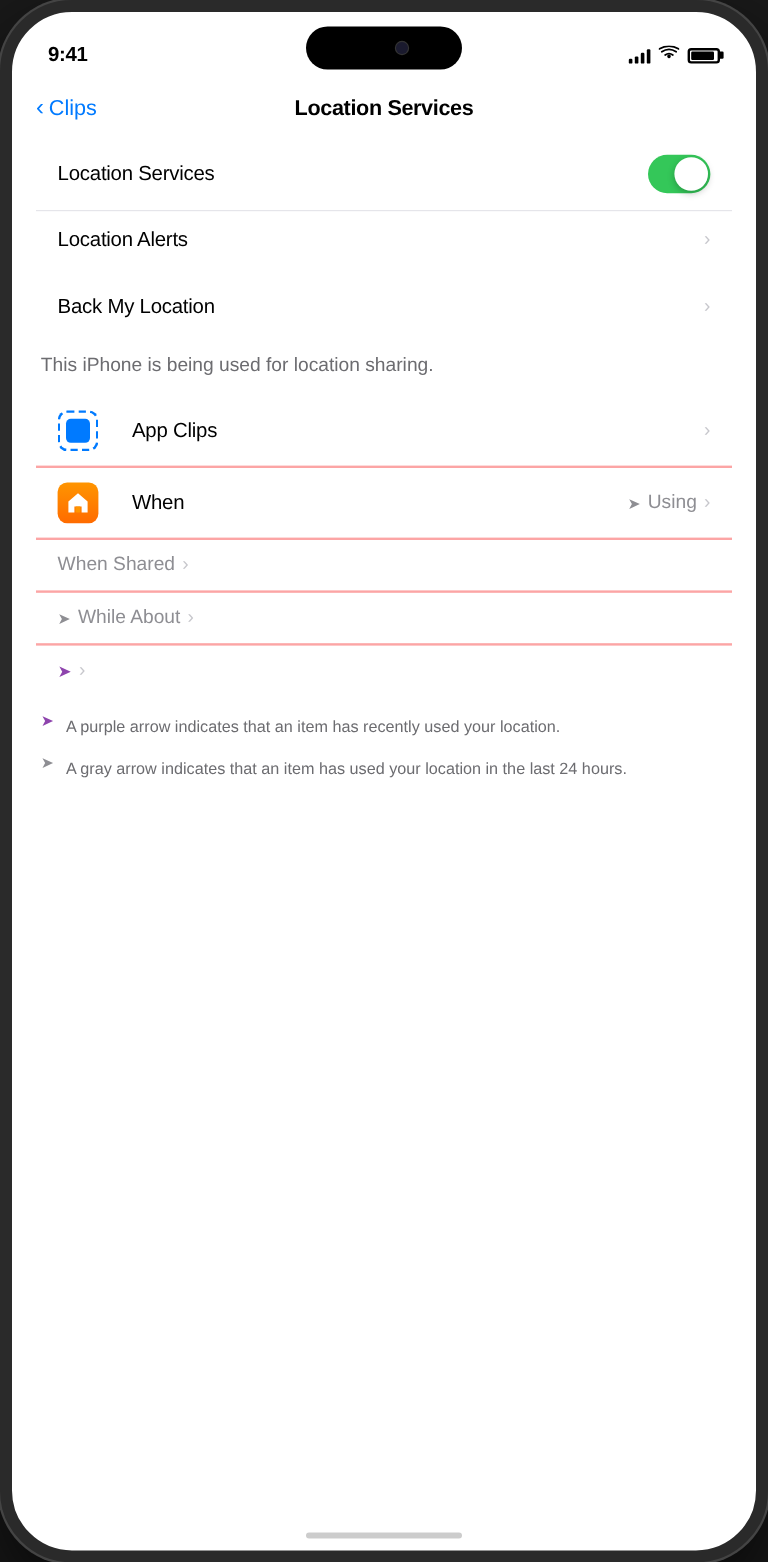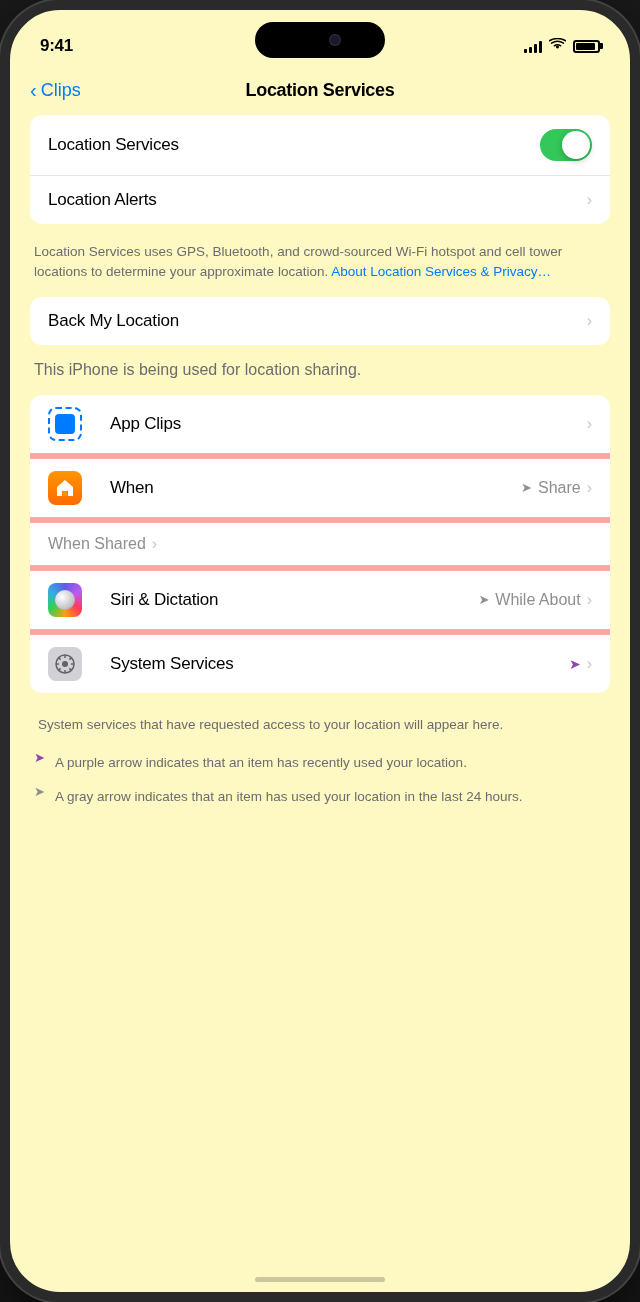--- a/index.html
+++ b/index.html
@@ -9,21 +9,21 @@
       display: flex;
       justify-content: center;
       align-items: center;
       min-height: 100vh;
       font-family: -apple-system, 'SF Pro Display', 'Helvetica Neue', Arial, sans-serif;
     }
 
     .phone-frame {
       width: 640px;
       height: 1302px;
-      background: #fef9c3;
+      background: #ffffff;
       border-radius: 60px;
       position: relative;
       overflow: hidden;
       border: 10px solid #2a2a2a;
       box-shadow: 0 0 0 2px #444, 0 30px 80px rgba(0,0,0,0.8);
     }
 
     
     .phone-frame::before {
       content: '';
@@ -274,21 +274,21 @@
       border-radius: 12px;
       margin-bottom: 8px;
       overflow: hidden;
     }
 
     .app-row {
       display: flex;
       align-items: center;
       justify-content: space-between;
       padding: 12px 18px;
-      border-bottom: 6px solid #fca5a5;
+      border-bottom: 2px solid #fca5a5;
     }
 
     .app-row:last-child {
       border-bottom: none;
     }
 
     .app-icon {
       width: 34px;
       height: 34px;
       border-radius: 8px;
@@ -448,23 +448,20 @@
         </div>
       </div>
       <div class="card-row">
         <span class="row-label">Location Alerts</span>
         <div class="row-right">
           <span class="chevron-right">›</span>
         </div>
       </div>
     </div>
 
-    <p class="description-text">
-      <span>Location Services uses GPS, Bluetooth, and crowd-sourced Wi-Fi hotspot and cell tower locations to determine your approximate location.</span> <a>About Location Services &amp; Privacy…</a>
-    </p>
 
     <div class="card">
       <div class="card-row">
         <span class="row-label">Back My Location</span>
         <div class="row-right">
           <span class="chevron-right">›</span>
         </div>
       </div>
     </div>
 
@@ -489,74 +486,50 @@
           <div class="app-icon home-icon-bg">
             <svg width="20" height="20" viewBox="0 0 20 20">
               <path d="M10 2 L18 9 L18 18 L13 18 L13 13 L7 13 L7 18 L2 18 L2 9 Z" fill="#fff"></path>
               <rect x="8" y="13" width="4" height="5" fill="#ff9500" rx="0.5"></rect>
             </svg>
           </div>
           <span class="row-label">When</span>
         </div>
         <div class="row-right">
           <span class="location-arrow gray">➤</span>
-          <span style="color:#8e8e93; font-size:16px;">Share</span>
+          <span style="color:#8e8e93; font-size:16px;">Using</span>
           <span class="chevron-right">›</span>
         </div>
       </div>
 
       <div class="app-row">
         <div class="row-right">
           <span style="color:#8e8e93; font-size:16px;">When Shared</span>
           <span class="chevron-right">›</span>
         </div>
       </div>
 
       <div class="app-row">
-        <div class="row-left">
-          <div class="app-icon siri-gradient">
-            <div class="siri-inner"></div>
-          </div>
-          <span class="row-label">Siri &amp; Dictation</span>
-        </div>
         <div class="row-right">
           <span class="location-arrow gray">➤</span>
           <span style="color:#8e8e93; font-size:16px;">While About</span>
           <span class="chevron-right">›</span>
         </div>
       </div>
 
       <div class="app-row">
-        <div class="row-left">
-          <div class="app-icon system-icon-bg" style="background:#d1d1d6;">
-            <svg width="22" height="22" viewBox="0 0 22 22">
-              <circle cx="11" cy="11" r="9" fill="none" stroke="#636366" stroke-width="1.5"></circle>
-              <circle cx="11" cy="11" r="3" fill="#636366"></circle>
-              <line x1="11" y1="2" x2="11" y2="5" stroke="#636366" stroke-width="1.5"></line>
-              <line x1="11" y1="17" x2="11" y2="20" stroke="#636366" stroke-width="1.5"></line>
-              <line x1="2" y1="11" x2="5" y2="11" stroke="#636366" stroke-width="1.5"></line>
-              <line x1="17" y1="11" x2="20" y2="11" stroke="#636366" stroke-width="1.5"></line>
-              <line x1="4.5" y1="4.5" x2="6.6" y2="6.6" stroke="#636366" stroke-width="1.5"></line>
-              <line x1="15.4" y1="15.4" x2="17.5" y2="17.5" stroke="#636366" stroke-width="1.5"></line>
-              <line x1="17.5" y1="4.5" x2="15.4" y2="6.6" stroke="#636366" stroke-width="1.5"></line>
-              <line x1="6.6" y1="15.4" x2="4.5" y2="17.5" stroke="#636366" stroke-width="1.5"></line>
-            </svg>
-          </div>
-          <span class="row-label">System Services</span>
-        </div>
         <div class="row-right">
           <span style="color:#8e44ad; font-size:14px;">➤</span>
           <span class="chevron-right">›</span>
         </div>
       </div>
 
     </div>
 
     <div class="footer-notes">
-      <p class="description-text">System services that have requested access to your location will appear here.</p>
 
       <div class="footer-note-row">
         <span class="note-icon" style="color:#8e44ad;">➤</span>
         <p class="footer-note">A purple arrow indicates that an item has recently used your location.</p>
       </div>
 
       <div class="footer-note-row">
         <span class="note-icon" style="color:#8e8e93;">➤</span>
         <p class="footer-note">A gray arrow indicates that an item has used your location in the last 24 hours.</p>
       </div>

